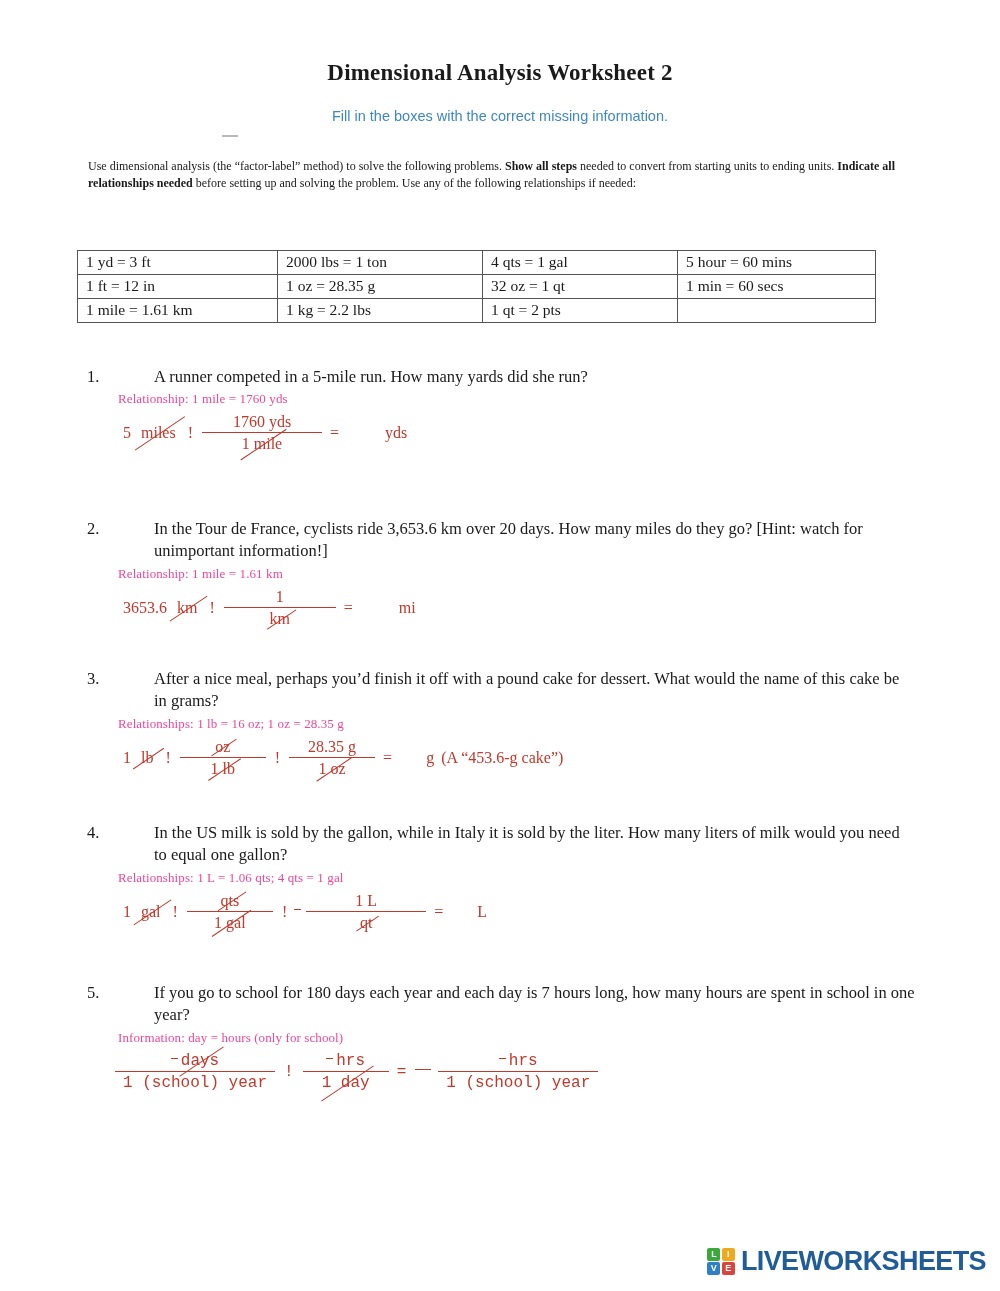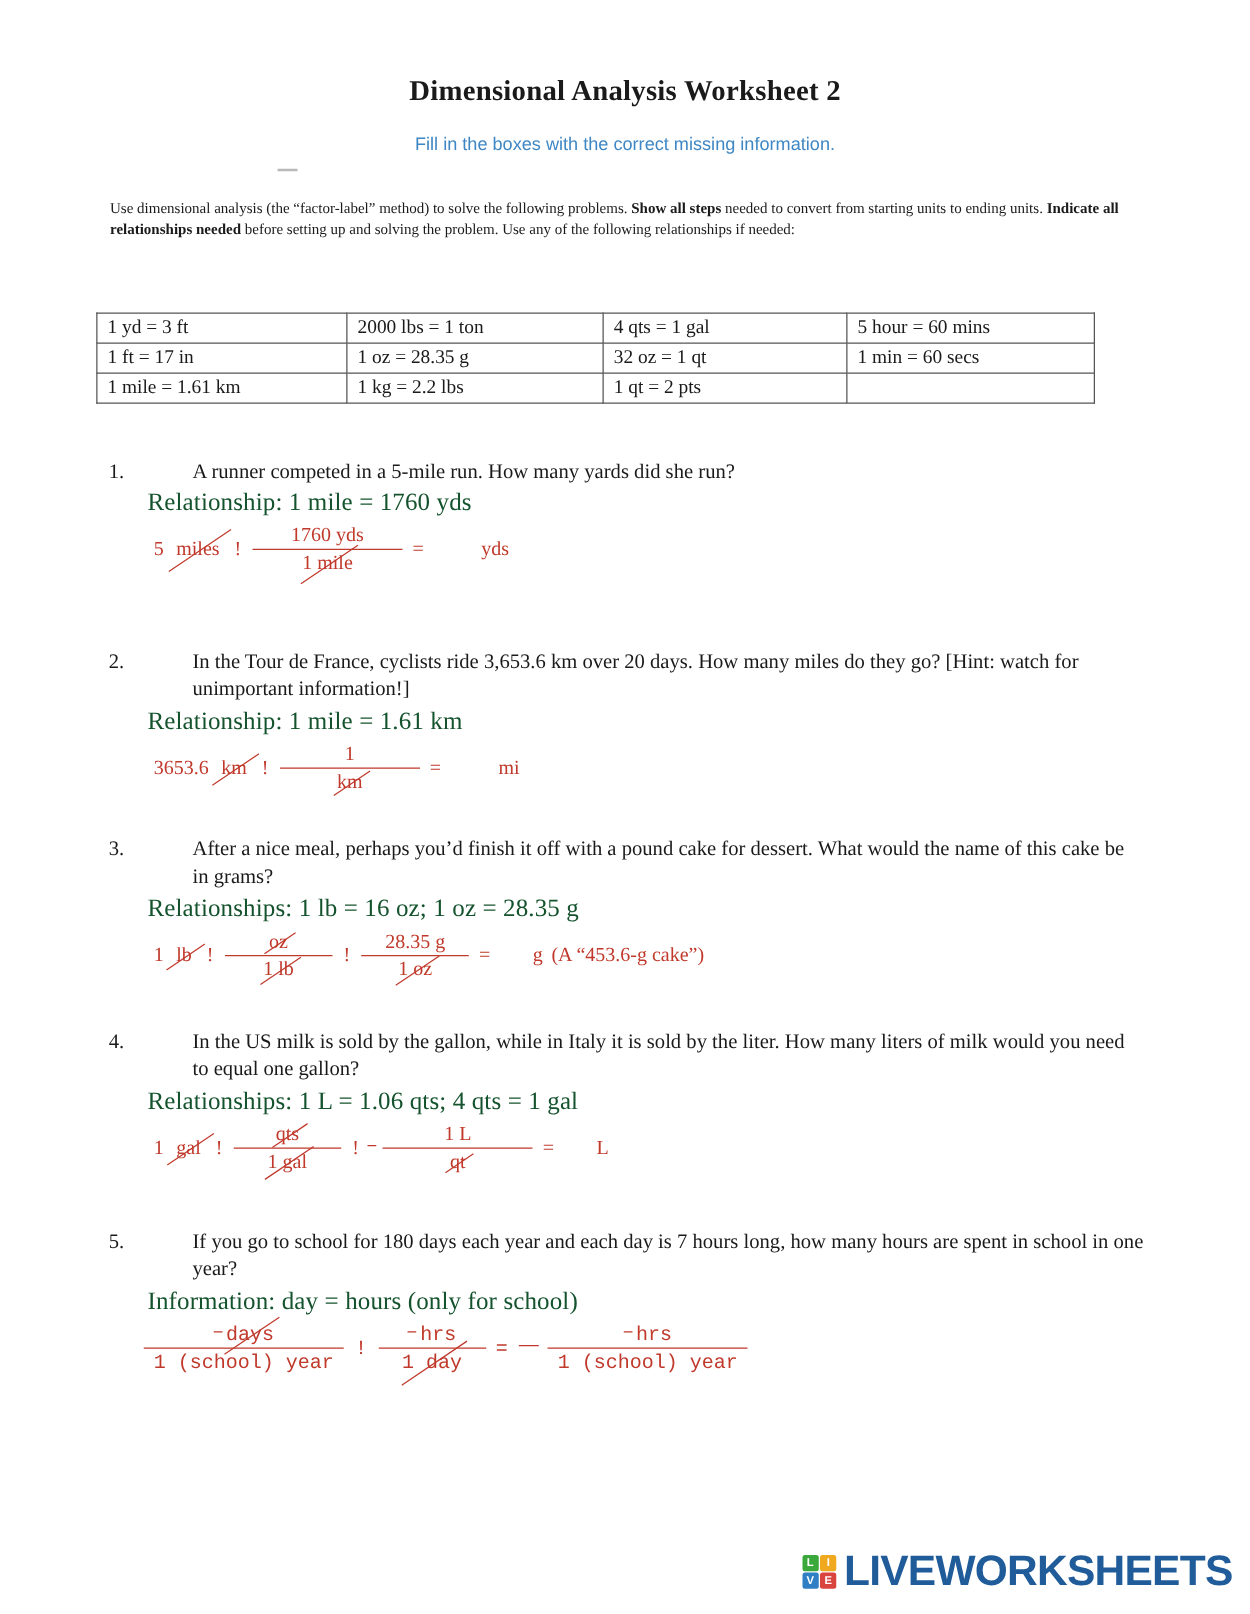--- a/index.html
+++ b/index.html
@@ -95,22 +95,22 @@
   }
   .q-num {
     width: 26px;
     flex: 0 0 26px;
     text-align: left;
     padding-left: 2px;
   }
   .q-text { flex: 1 1 auto; margin-left: 41px; }
 
   .rel-line {
-    color: #14532d;
-    font-size: 20px;
+    color: #ec4899;
+    font-size: 13px;
     padding-left: 33px;
     margin-top: 3px;
     letter-spacing: 0.1px;
   }
 
   
   .work {
     color: #c0392b;
     font-size: 16px;
     padding-left: 33px;
@@ -208,21 +208,21 @@
     justify-content: center;
     font-family: "Liberation Sans", "DejaVu Sans", sans-serif;
     font-size: 9px;
     font-weight: bold;
     color: #ffffff;
     border-radius: 2px;
     line-height: 1;
   }
   .logo-text {
     font-family: "Liberation Sans", "DejaVu Sans", sans-serif;
-    font-size: 34px;
+    font-size: 27px;
     font-weight: bold;
     letter-spacing: -0.6px;
     color: #1f5c99;
   }
 </style>
 </head>
 <body>
 
 <div class="page-title">Dimensional  Analysis Worksheet 2</div>
 <div class="instruction">Fill in the boxes with the correct missing information.</div>
@@ -240,21 +240,21 @@
       <col class="c4">
     </colgroup>
   <tbody>
     <tr>
       <td>1 yd = 3 ft</td>
       <td>2000 lbs = 1 ton</td>
       <td>4 qts = 1 gal</td>
       <td>5 hour = 60 mins</td>
     </tr>
     <tr>
-      <td>1 ft = 17 in</td>
+      <td>1 ft = 12 in</td>
       <td>1 oz = 28.35 g</td>
       <td>32 oz = 1 qt</td>
       <td>1 min = 60 secs</td>
     </tr>
     <tr>
       <td>1 mile = 1.61 km</td>
       <td>1 kg = 2.2 lbs</td>
       <td>1 qt = 2 pts</td>
       <td></td>
     </tr>

